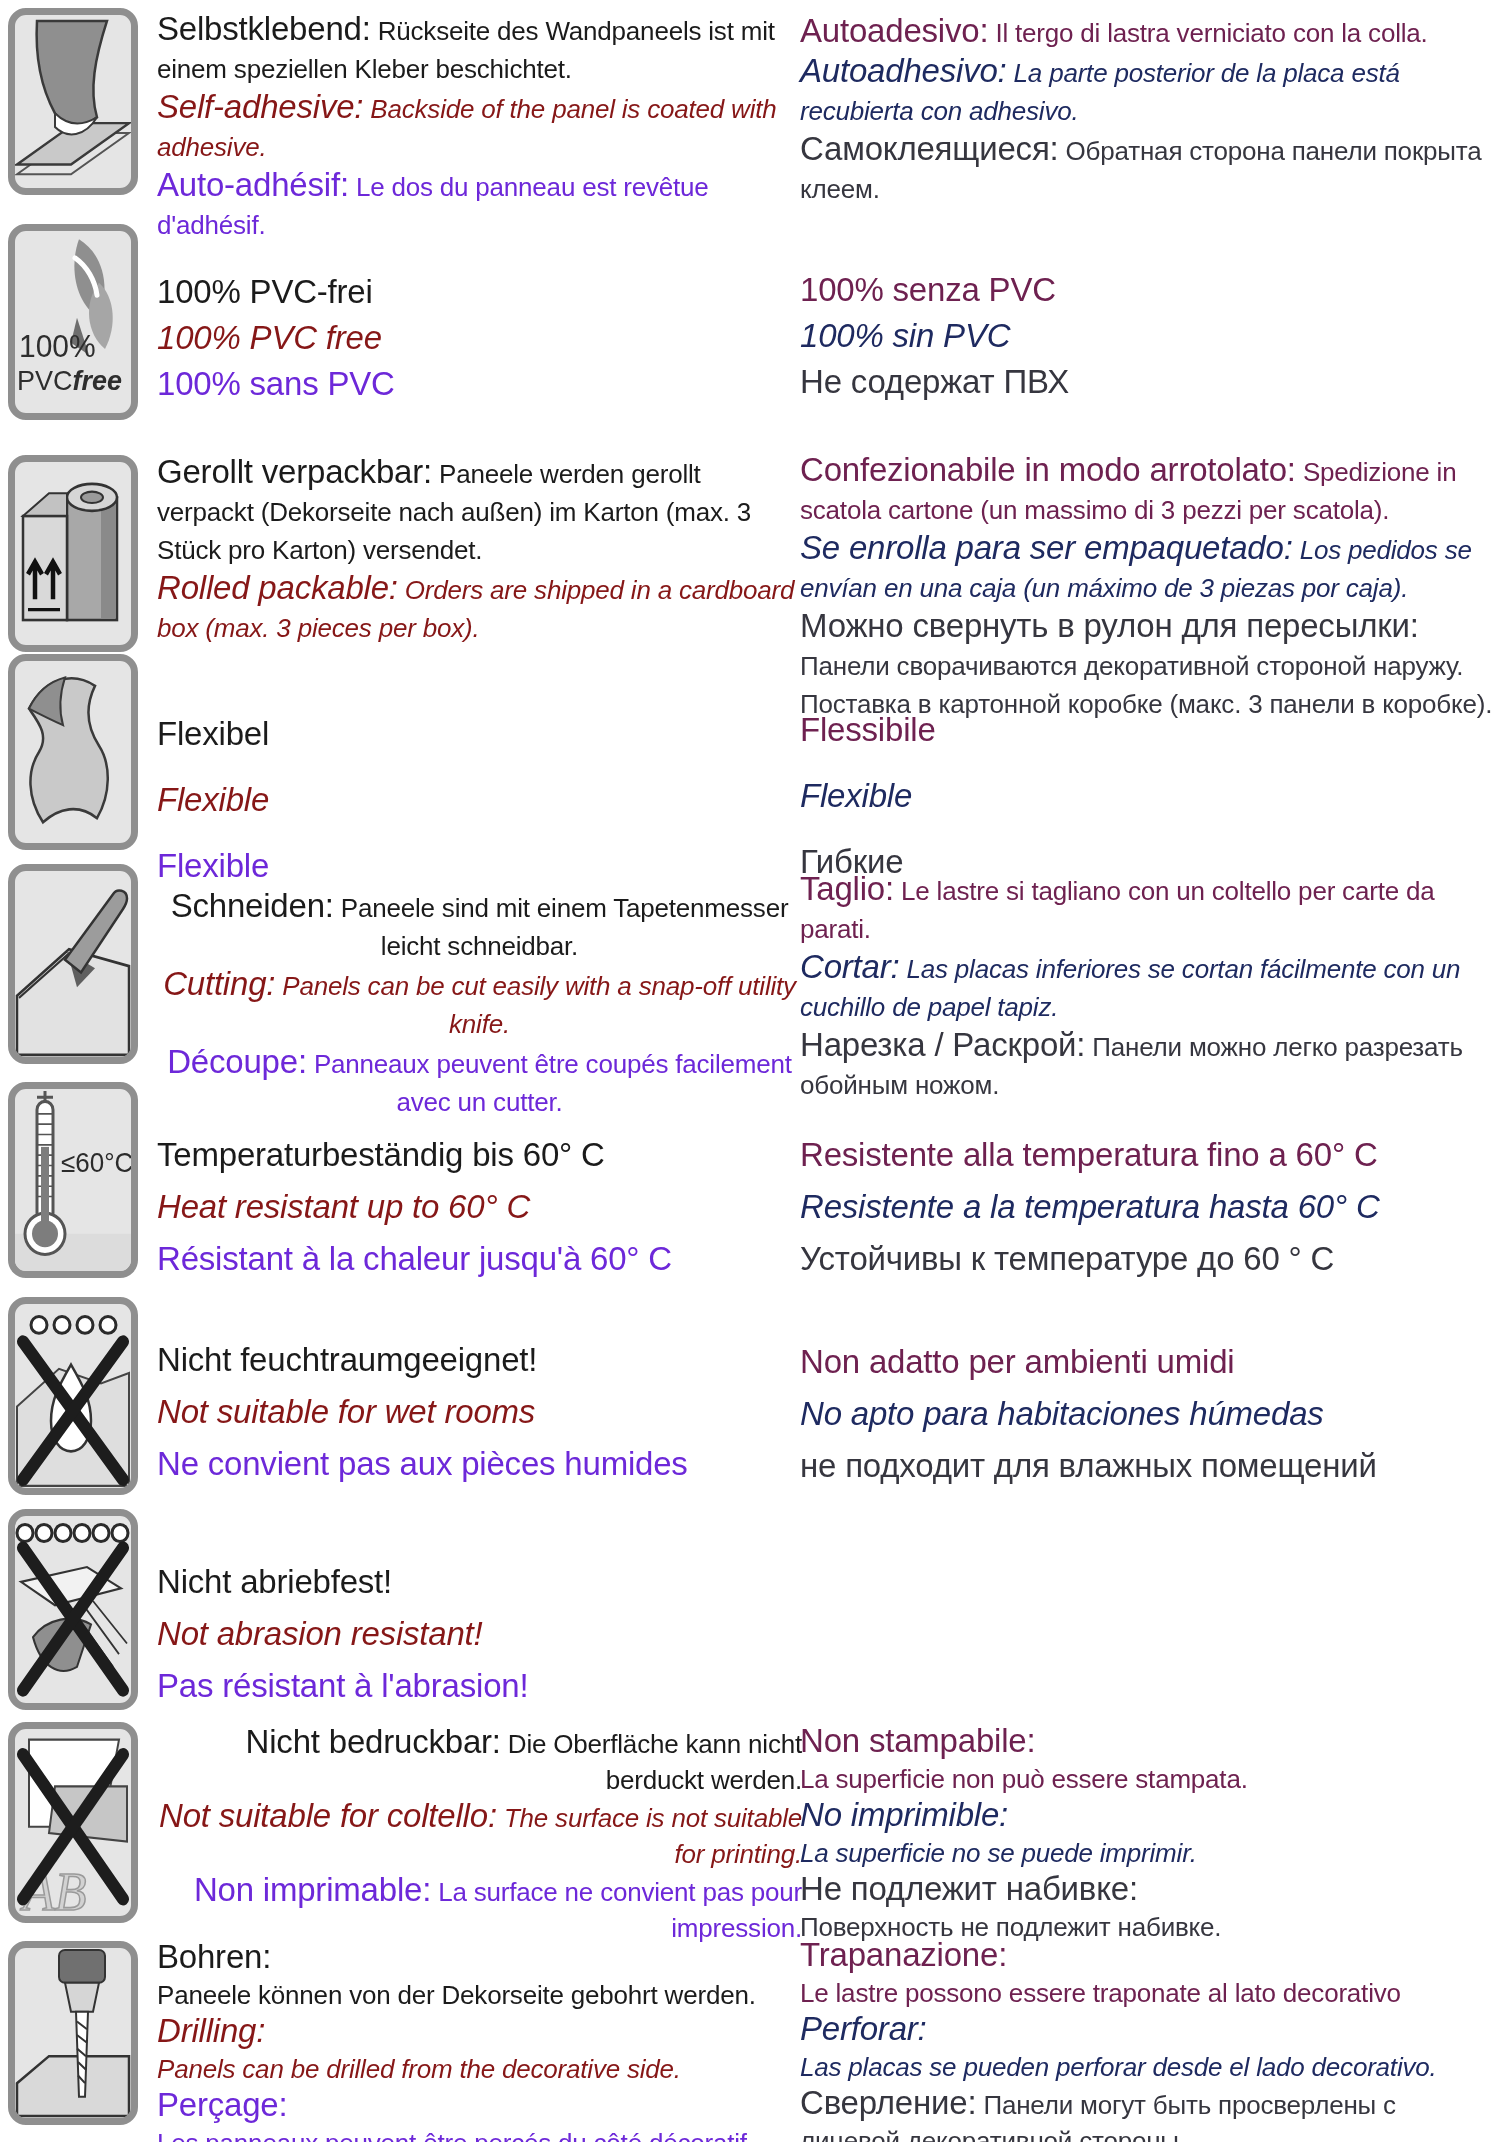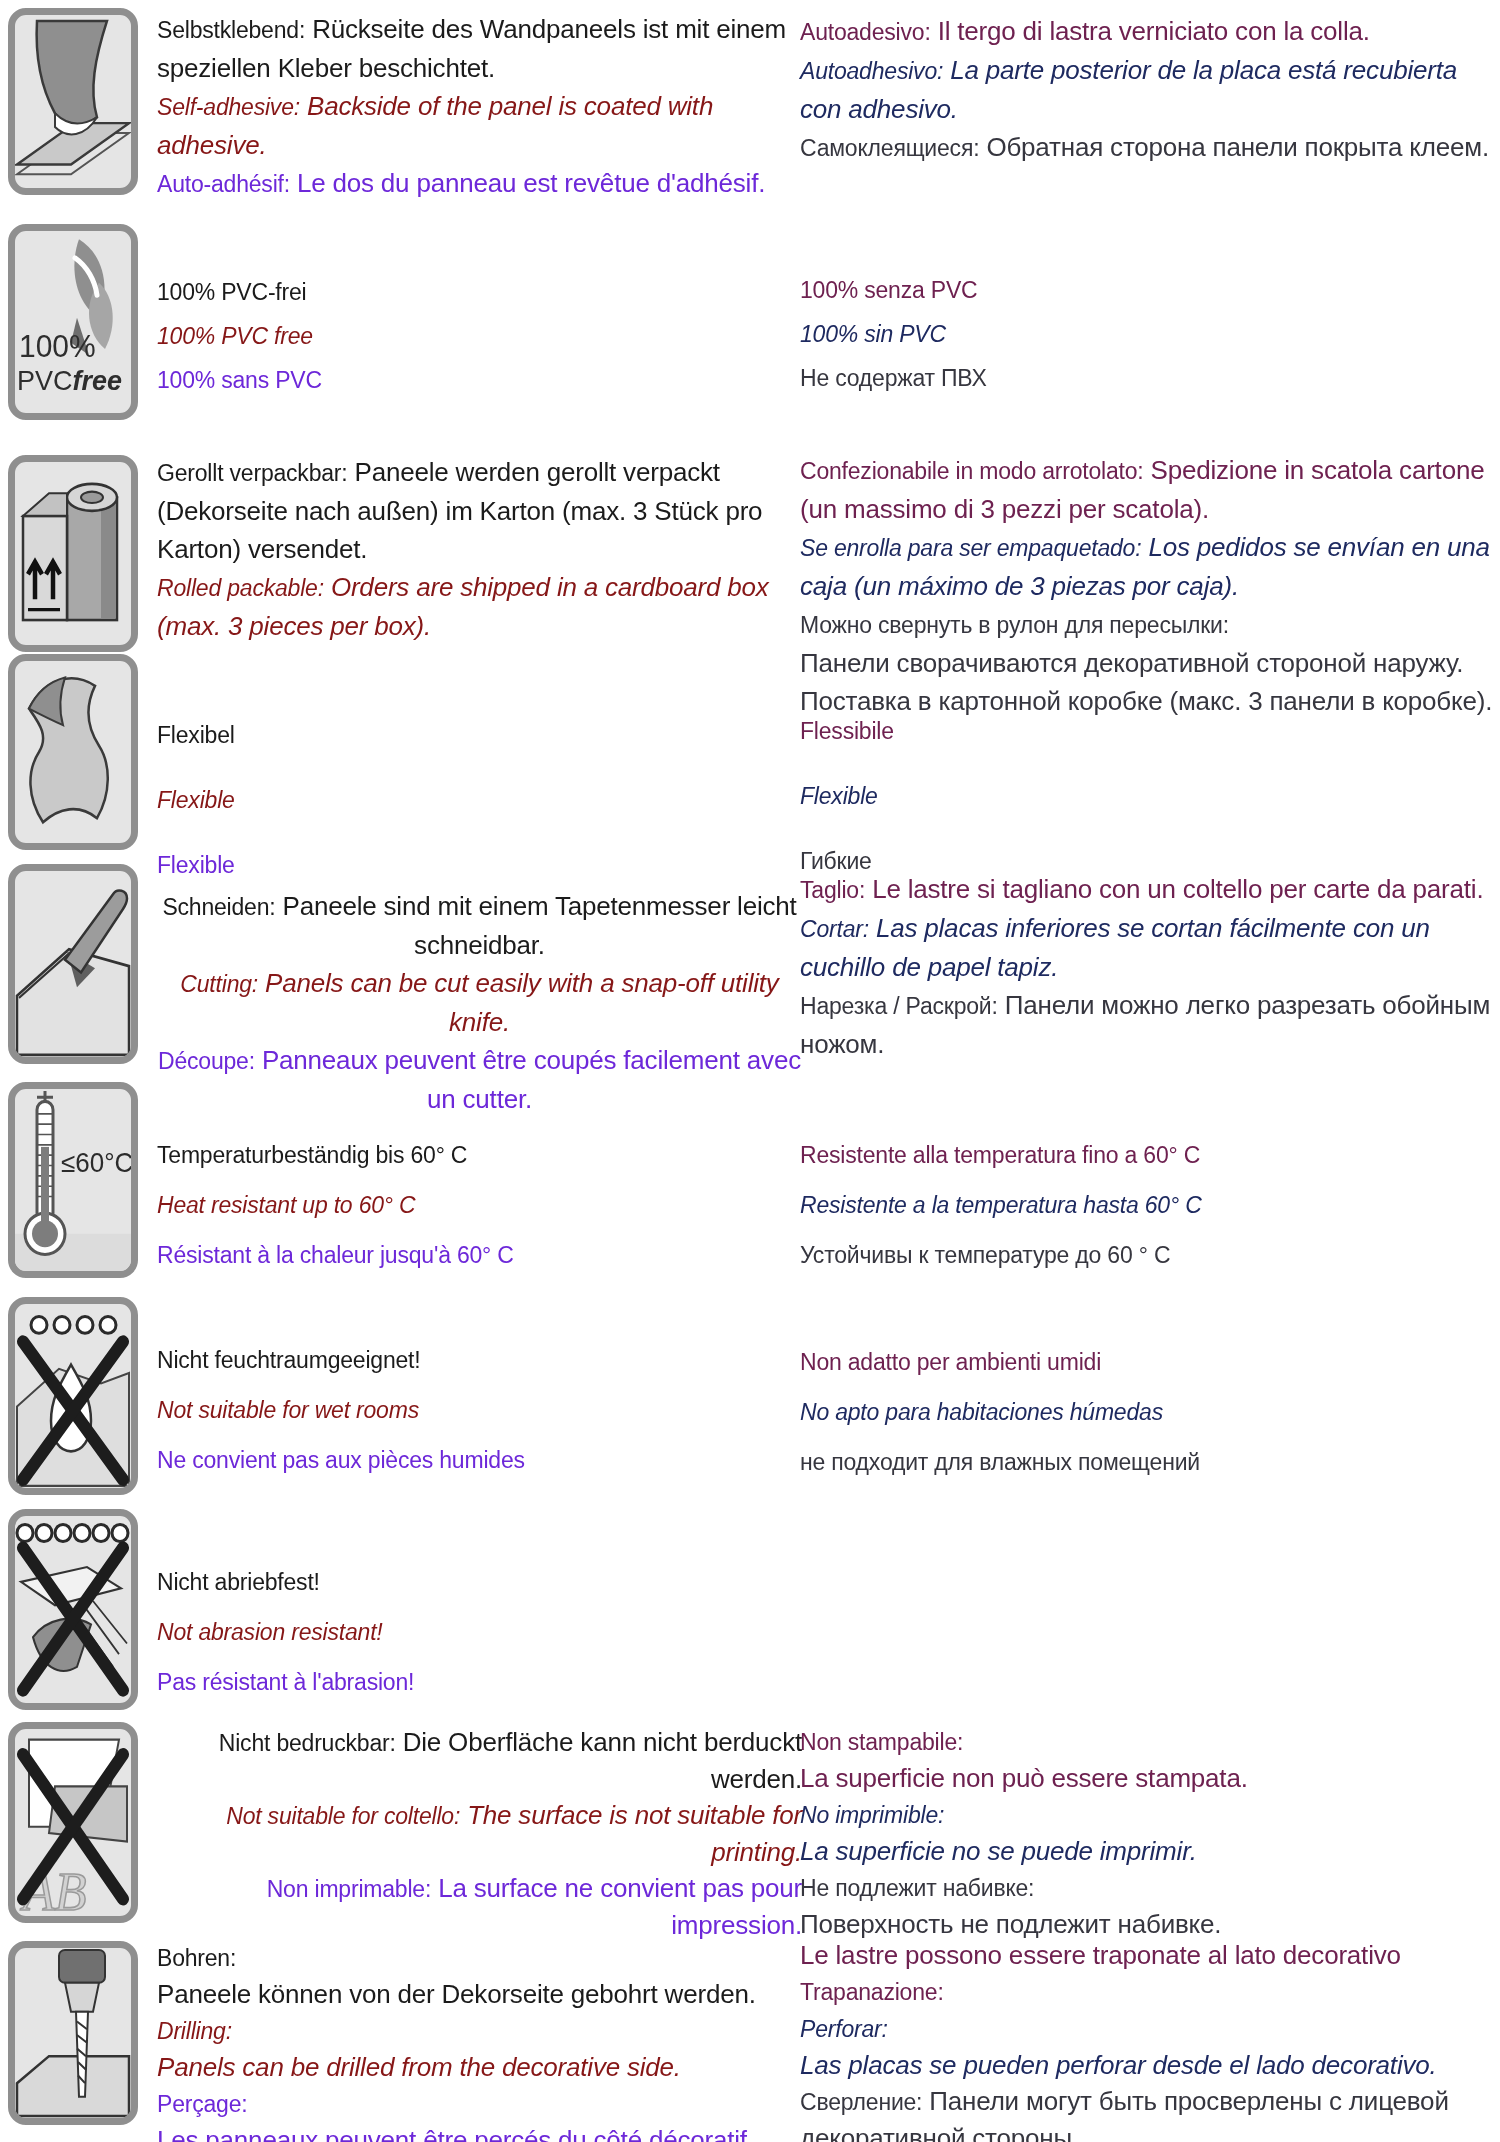--- a/index.html
+++ b/index.html
@@ -5,21 +5,21 @@
   html,body{margin:0;padding:0;}
   body{width:1500px;height:2142px;background:#ffffff;font-family:"Liberation Sans",sans-serif;}
   .sheet{position:relative;width:1500px;height:2142px;background:#ffffff;overflow:hidden;}
   .row{position:absolute;left:0;width:1500px;}
   .iconbox{position:absolute;left:8px;top:0;width:116px;background:#e5e5e5;border:7px solid #8f8f8f;border-radius:18px;overflow:hidden;}
   .iconbox svg{display:block;width:100%;height:100%;}
   .txt{position:absolute;width:645px;}
   .txt.left{left:157px;}
   .txt.right{left:800px;width:700px;}
   .ln{margin:0;font-size:26px;line-height:38px;letter-spacing:-0.2px;}
-  .lead{font-size:23px;}
+  .lead{font-size:33px;}
   .de{color:#1b1b1b;}
   .en{color:#861717;font-style:italic;}
   .fr{color:#6d28d9;}
   .it{color:#6e2150;}
   .es{color:#1e2a60;font-style:italic;}
   .ru{color:#36363f;}
   .row-pvc .ln{line-height:43px;}
   .row-flex .ln{line-height:64px;}
   .row-heat .ln,.row-wet .ln,.row-abr .ln{line-height:49px;}
   .row-print .ln,.row-drill .ln{line-height:36px;}
@@ -250,21 +250,21 @@
     </div>
     <div class="txt left" style="top:-2px;">
       <p class="ln de"><span class="lead">Bohren:</span></p>
       <p class="ln de"><span>Paneele können von der Dekorseite gebohrt werden.</span></p>
       <p class="ln en"><span class="lead">Drilling:</span></p>
       <p class="ln en"><span>Panels can be drilled from the decorative side.</span></p>
       <p class="ln fr"><span class="lead">Perçage:</span></p>
       <p class="ln fr"><span>Les panneaux peuvent être percés du côté décoratif.</span></p>
     </div>
     <div class="txt right" style="top:-4px;">
+      <p class="ln it"><span class="lead">Trapanazione:</span></p>
       <p class="ln it"><span>Le lastre possono essere traponate al lato decorativo</span></p>
-      <p class="ln it"><span class="lead">Trapanazione:</span></p>
       <p class="ln es"><span class="lead">Perforar:</span></p>
       <p class="ln es"><span>Las placas se pueden perforar desde el lado decorativo.</span></p>
       <p class="ln ru"><span class="lead">Сверление:</span> <span>Панели могут быть просверлены с лицевой декоративной стороны.</span></p>
     </div>
   </div>
 
 </div>
 
 </body></html>

